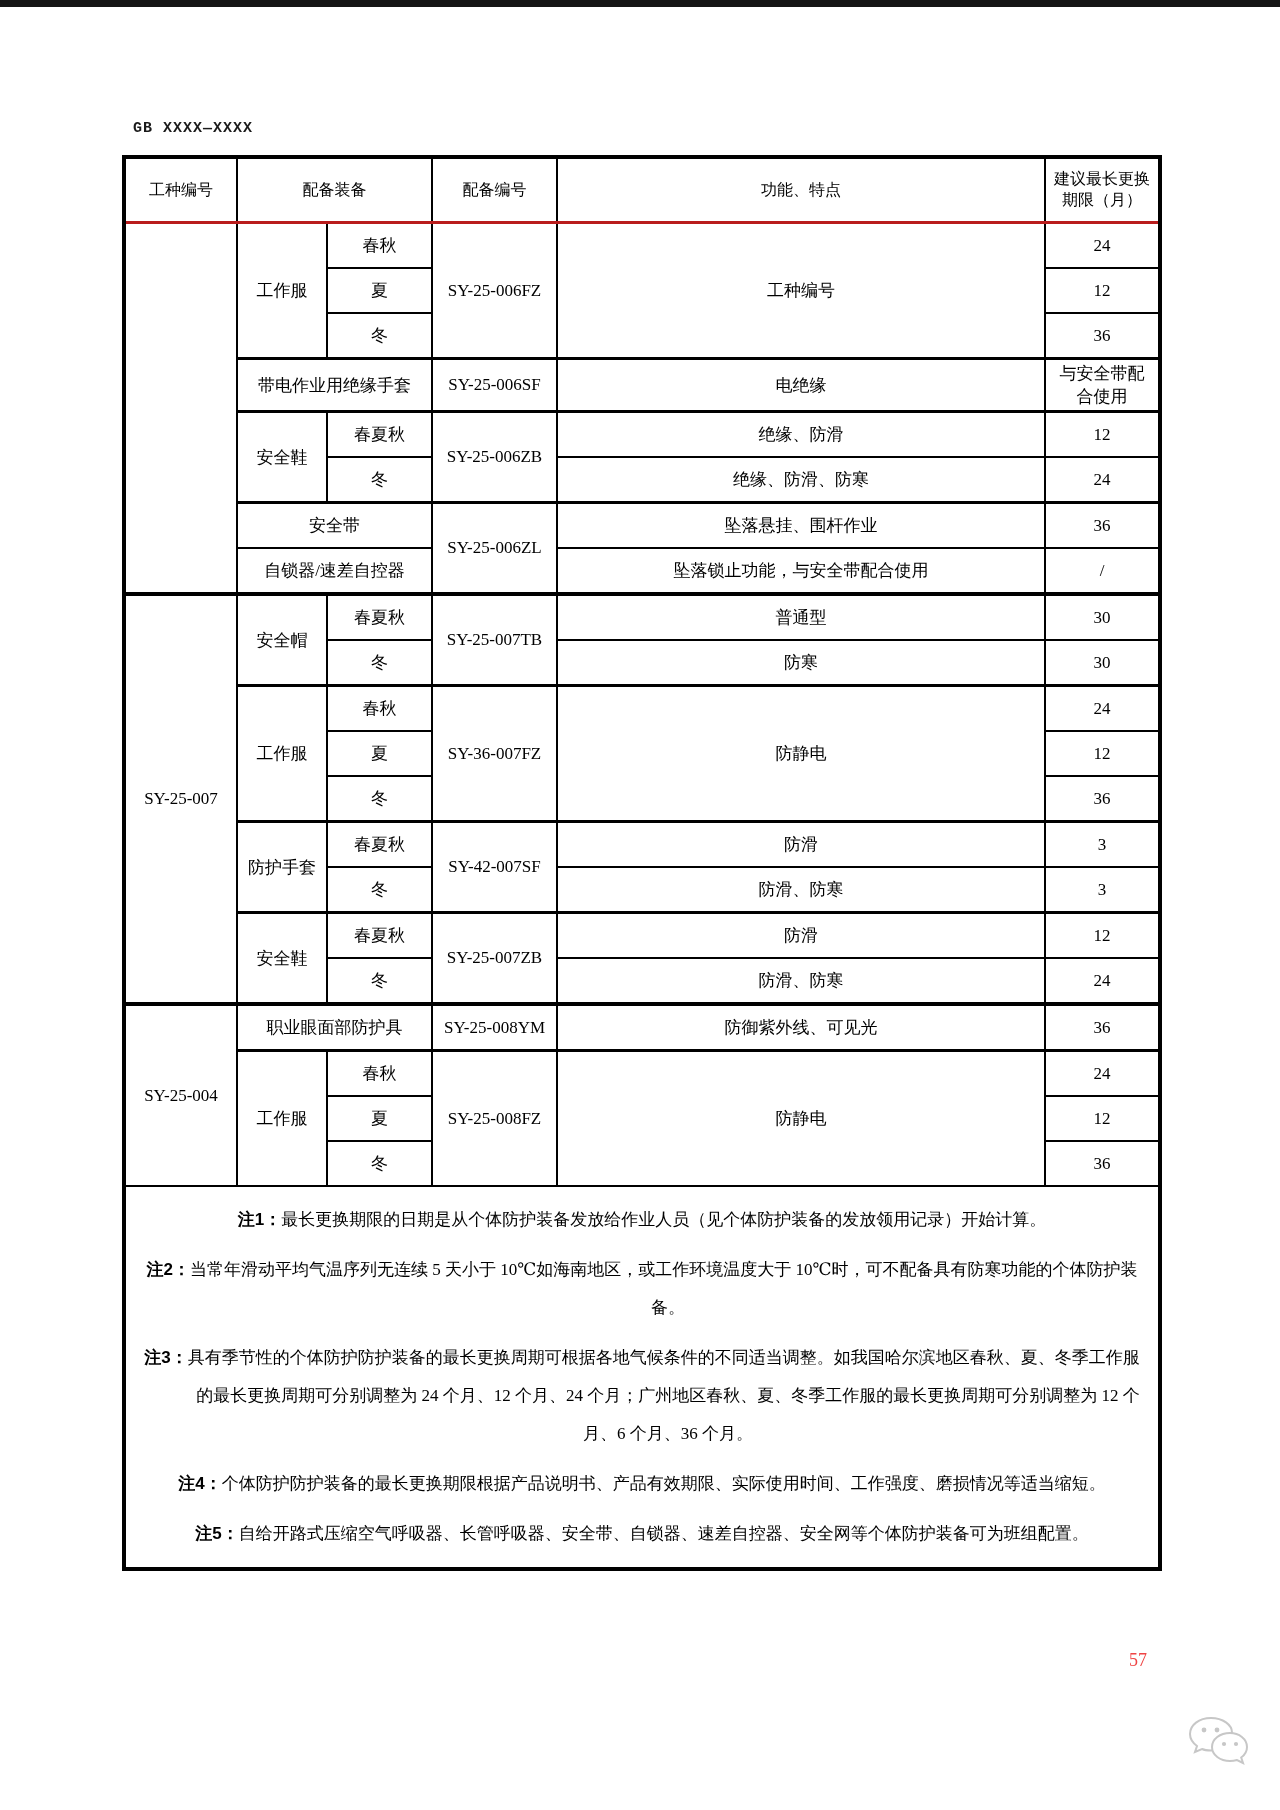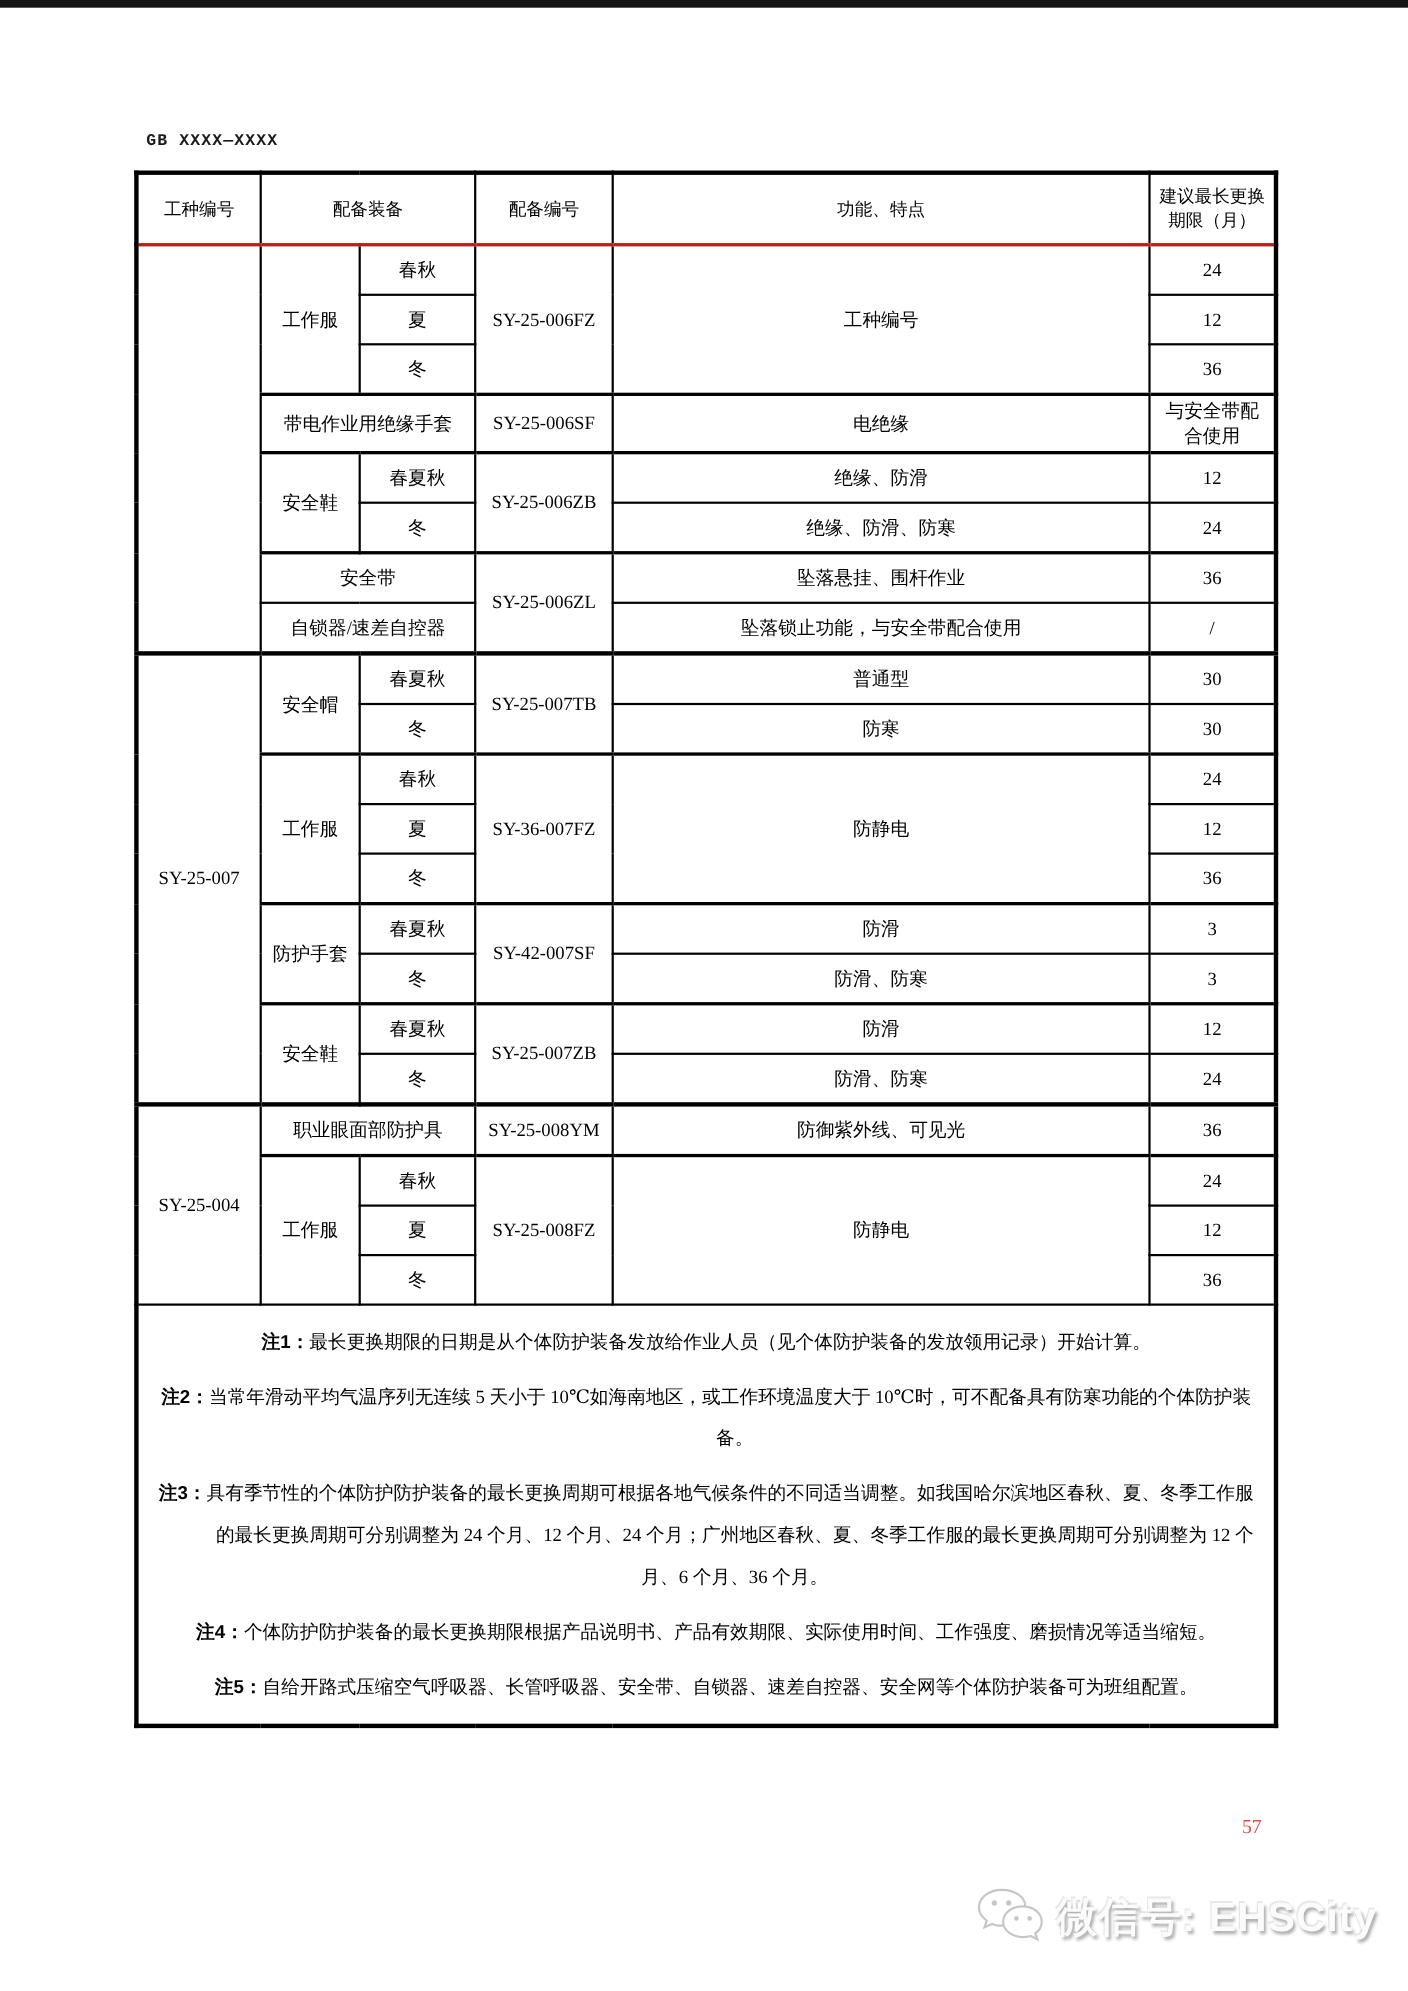--- a/index.html
+++ b/index.html
@@ -234,14 +234,13 @@
         <path d="M44 18 c-10 0 -18 6 -18 14 0 8 8 14 18 14 2.5 0 5 -0.4 7 -1 l6 3 -1.8 -5.5 c3.5 -2.5 5.8 -6 5.8 -10.5 0 -8 -8 -14 -17 -14 Z"></path>
       </g>
       <g fill="#c7c7c7">
         <circle cx="18" cy="15" r="2.4"></circle>
         <circle cx="31" cy="15" r="2.4"></circle>
         <circle cx="38" cy="29" r="2.1"></circle>
         <circle cx="50" cy="29" r="2.1"></circle>
       </g>
     </svg>
   </span>
-  <span class="watermark-text">微信号: EHSCity</span>
 </div>
 
 </body></html>

